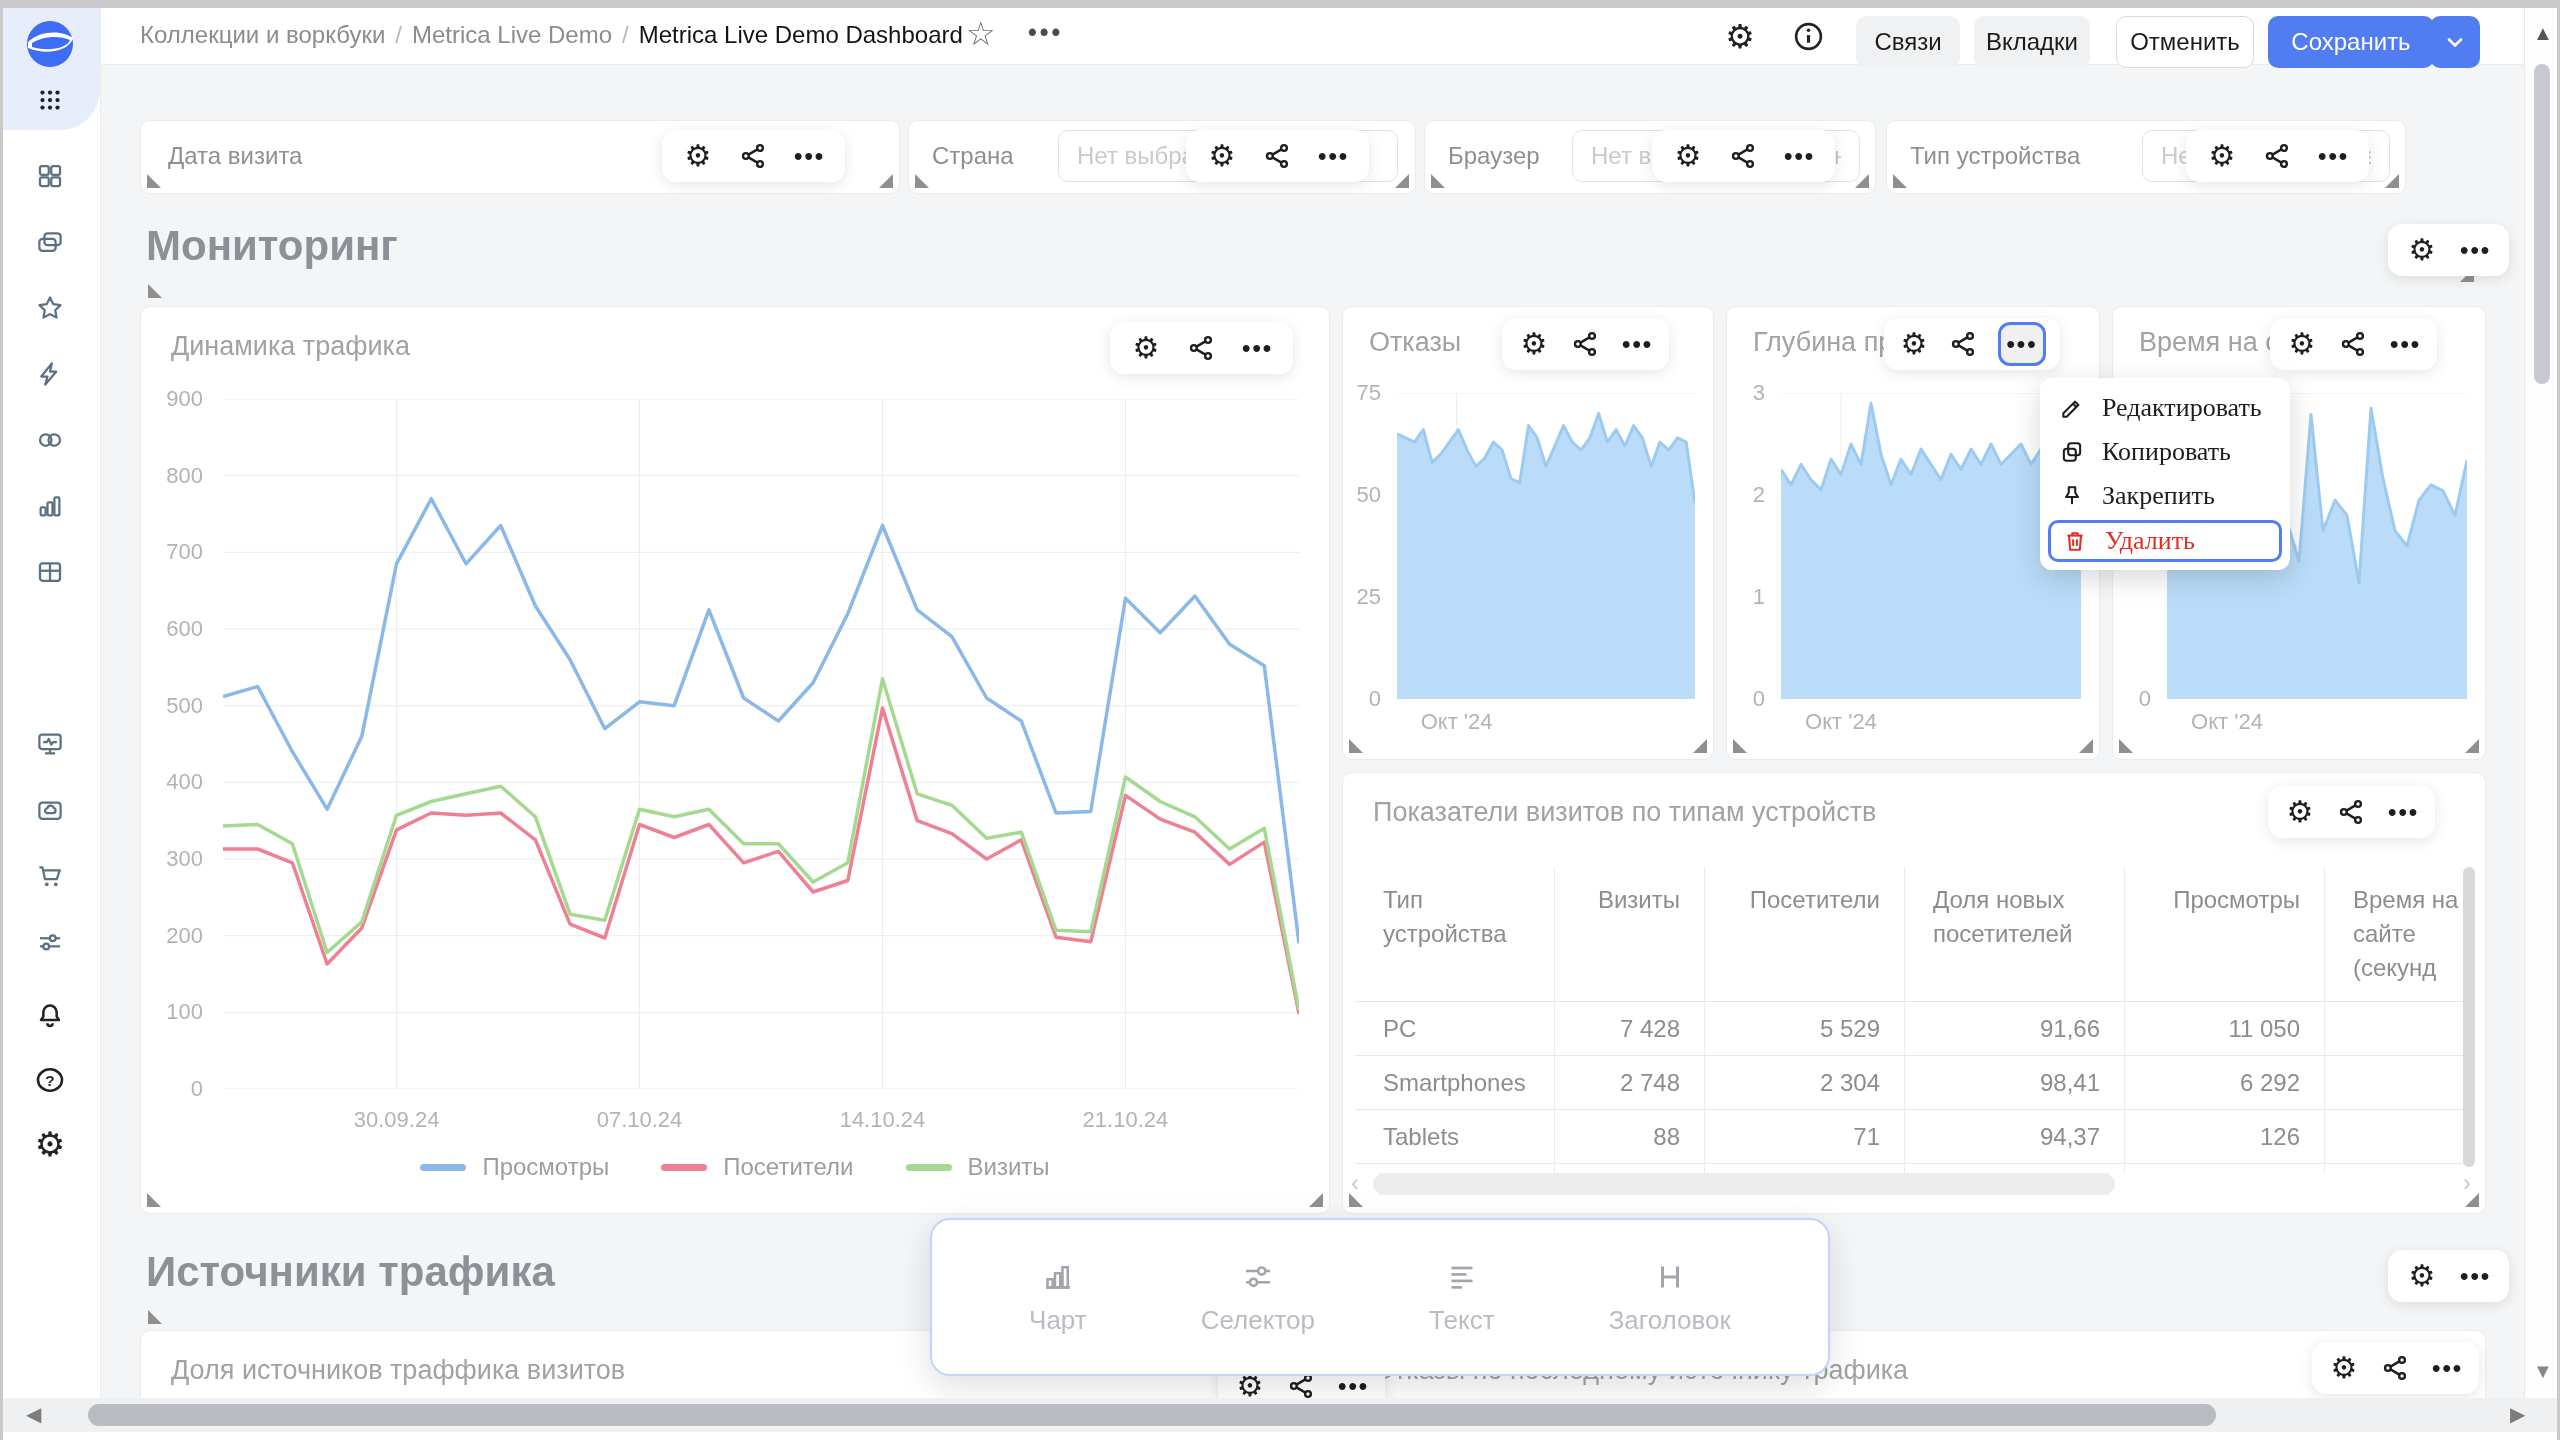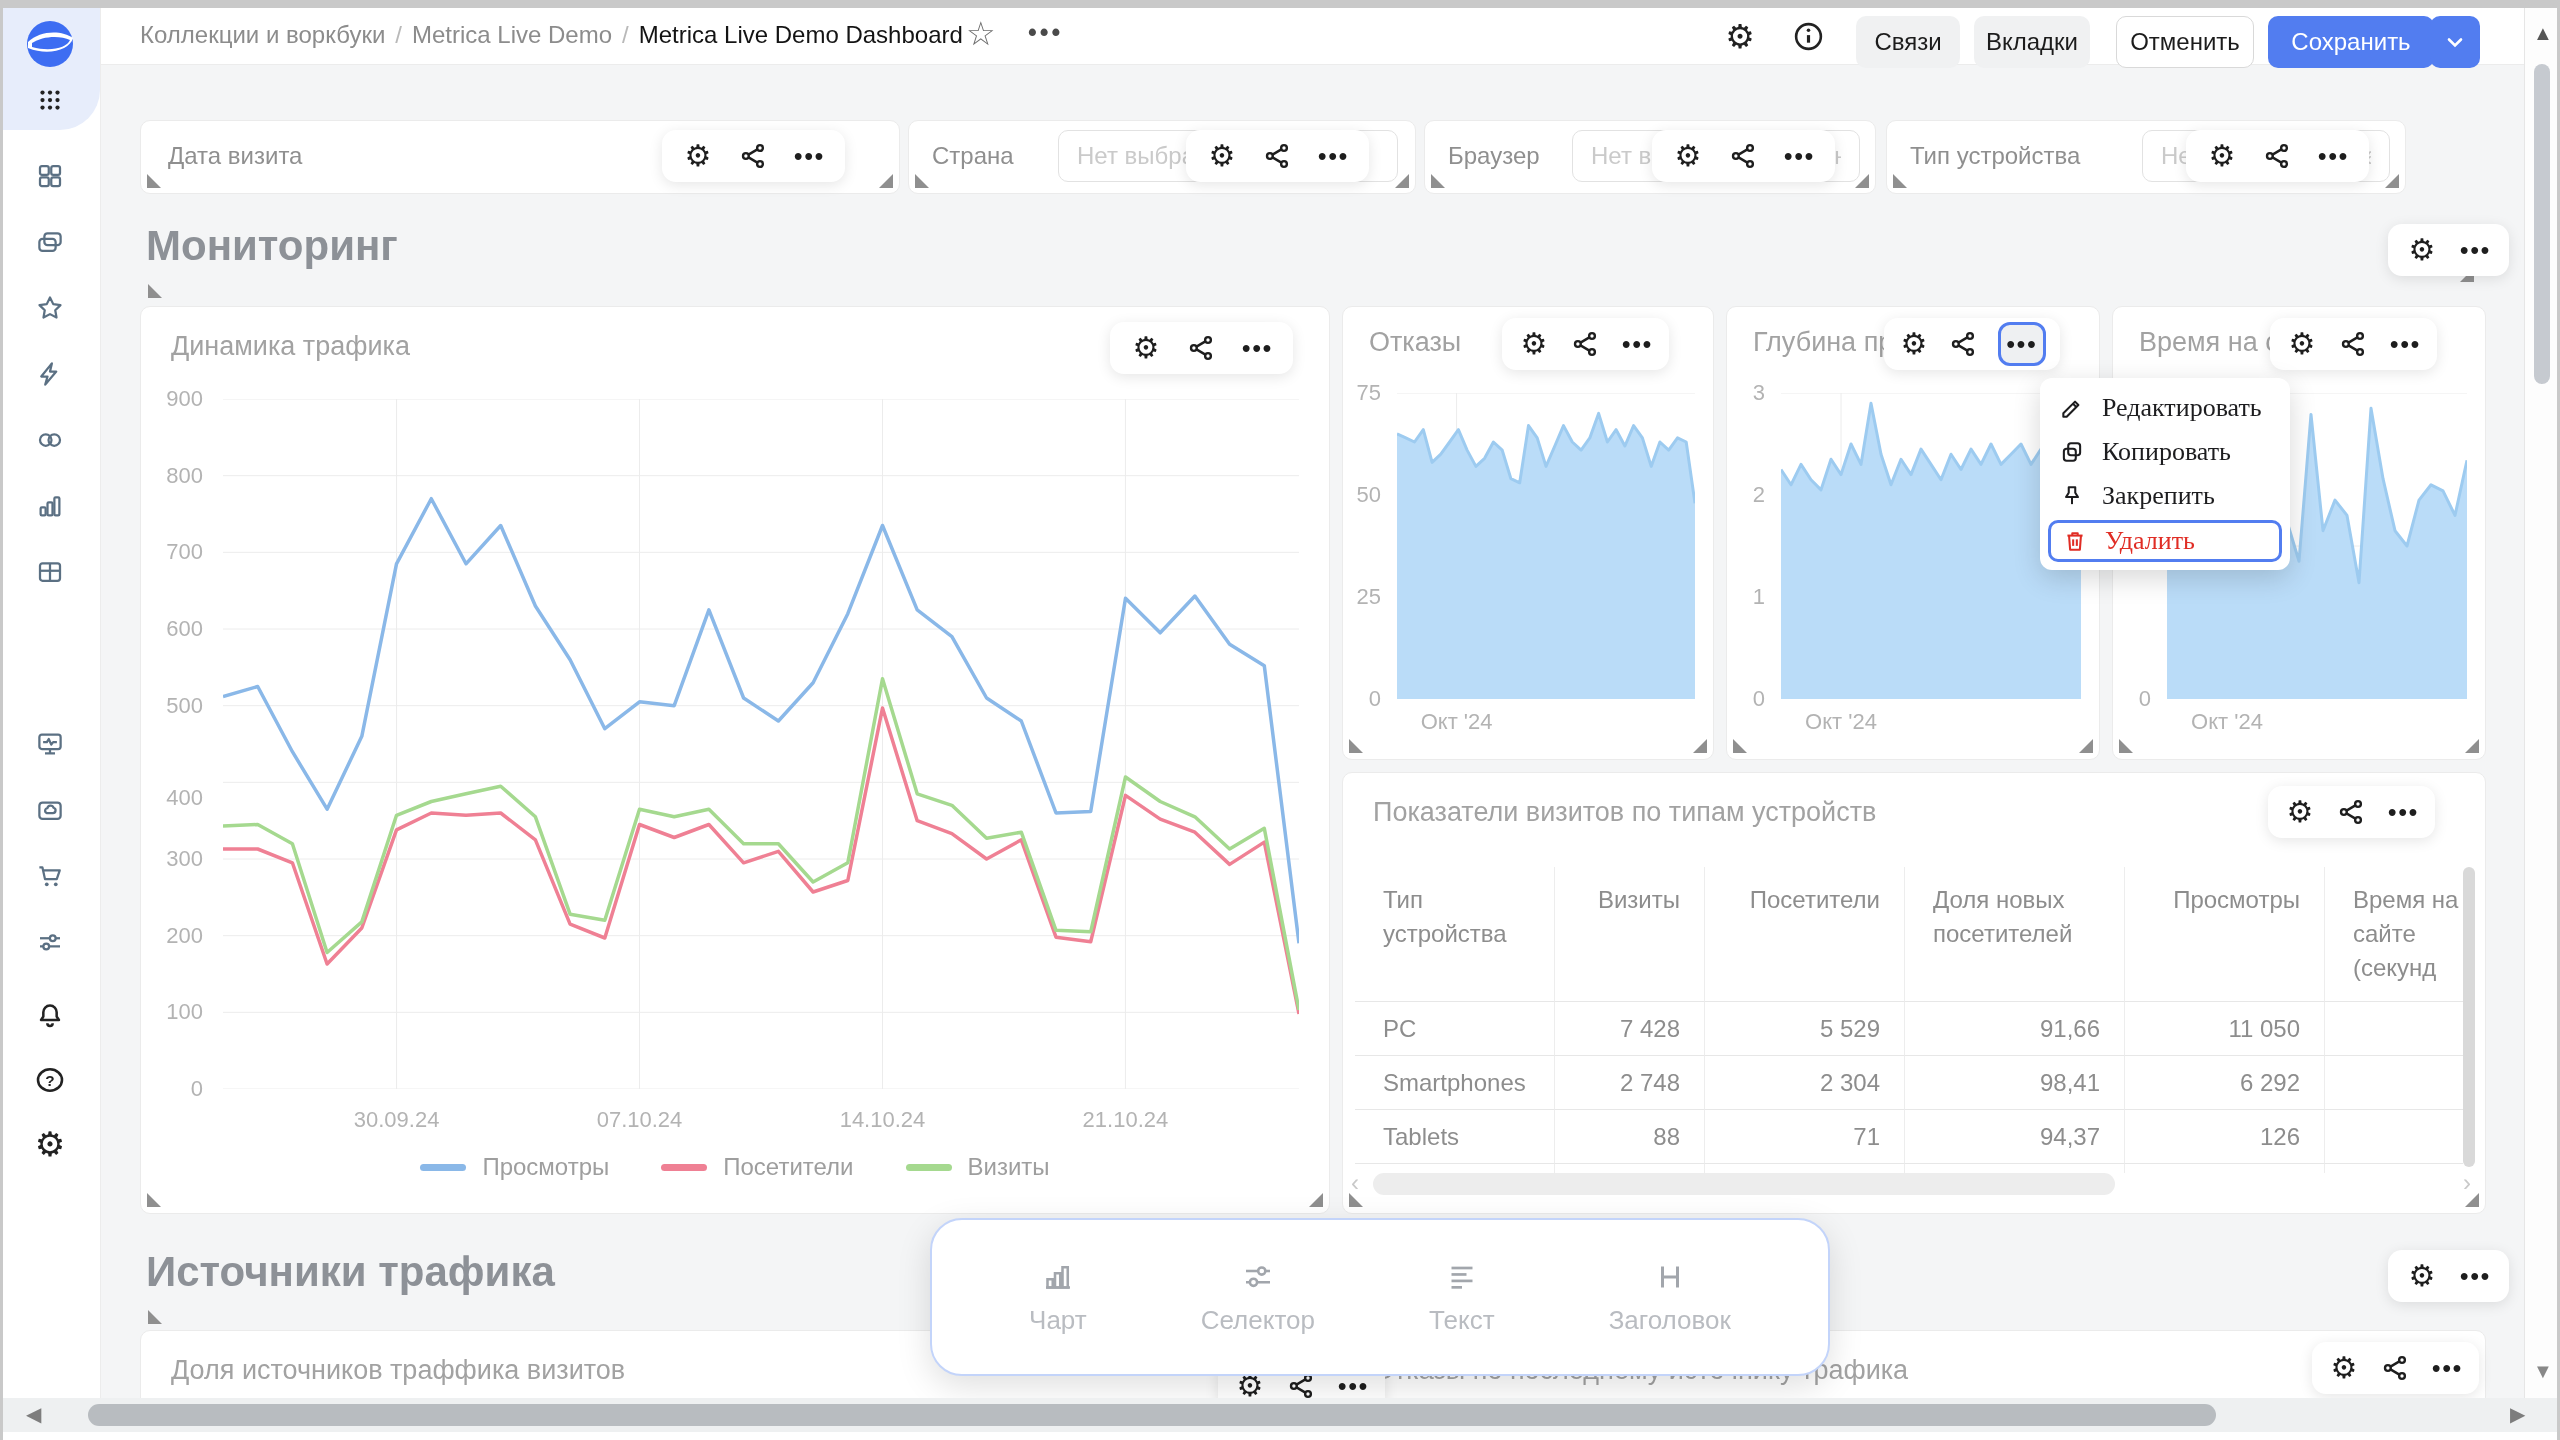--- a/index.html
+++ b/index.html
@@ -73,21 +73,21 @@
   
   .menu{position:absolute;width:250px;background:#fff;border-radius:12px;box-shadow:0 8px 28px rgba(0,0,0,.16);
         padding:8px 0;z-index:40;font-family:Liberation Serif, serif;}
   .menu-item{display:flex;align-items:center;gap:16px;height:44px;padding:0 18px;font-size:26px;color:#1d1d1f;}
   .menu-item .ic{width:28px;height:28px;display:flex;align-items:center;justify-content:center;color:#1d1d1f;}
   .menu-item.danger{color:#e02d25;border:3px solid #527df0;border-radius:10px;margin:2px 8px 0 8px;
         padding:0 10px;height:42px;box-sizing:border-box;}
   .menu-item.danger .ic{color:#e02d25;}
   
   .add-panel{position:absolute;left:930px;top:1218px;width:816px;height:154px;background:#fff;border:2px solid #c3d4fa;
-        border-radius:32px;box-shadow:0 10px 34px rgba(0,0,0,.13);z-index:30;display:flex;align-items:center;justify-content:space-around;padding:0 40px;}
+        border-radius:20px;box-shadow:0 10px 34px rgba(0,0,0,.13);z-index:30;display:flex;align-items:center;justify-content:space-around;padding:0 40px;}
   .add-item{display:flex;flex-direction:column;align-items:center;gap:10px;color:#b3b7bd;}
   .add-item .lbl{font-size:26px;color:#b9bcc1;}
   
   .vscroll{left:2524px;top:8px;width:36px;height:1390px;background:#fdfdfd;border-left:1px solid #e6e6e6;z-index:50;}
   .v-thumb{position:absolute;left:9px;top:56px;width:16px;height:320px;background:#c6cad0;border-radius:8px;}
   .v-arrow{position:absolute;left:0;width:36px;text-align:center;font-size:20px;color:#555;}
   .hscroll{position:absolute;left:0;top:1398px;width:2560px;height:34px;background:#eef0f1;z-index:50;}
   .h-thumb{position:absolute;left:88px;top:6px;width:2128px;height:22px;background:#b8bcc0;border-radius:11px;}
   .h-arrow{position:absolute;top:4px;font-size:20px;color:#7d7d7d;}
   svg{display:block;}
@@ -330,21 +330,21 @@
     <span class="dots-ic">•••</span>
   </div>
 
   <div class="abs panel" style="left:140px;top:306px;width:1188px;height:906px;">
     <div class="w-title" style="left:30px;top:24px;">Динамика трафика</div>
     <div class="yticks" style="left:10px;top:92px;width:58px;height:690px;">
         <span style="top: 100%;">0</span>
         <span style="top: 88.8889%;">100</span>
         <span style="top: 77.7778%;">200</span>
         <span style="top: 66.6667%;">300</span>
-        <span style="top: 55.5556%; margin-top: 16px;">400</span>
+        <span style="top: 55.5556%;">400</span>
         <span style="top: 44.4444%;">500</span>
         <span style="top: 33.3333%;">600</span>
         <span style="top: 22.2222%;">700</span>
         <span style="top: 11.1111%;">800</span>
         <span style="top: 0%;">900</span>
       </div>
     <div class="plot" style="left:82px;top:92px;width:1076px;height:690px;">
         <svg width="1076" height="690">
           <line x1="0" x2="1076" y1="690" y2="690" stroke="#ececec"></line>
           <line x1="0" x2="1076" y1="613.3333333333334" y2="613.3333333333334" stroke="#ececec"></line>

